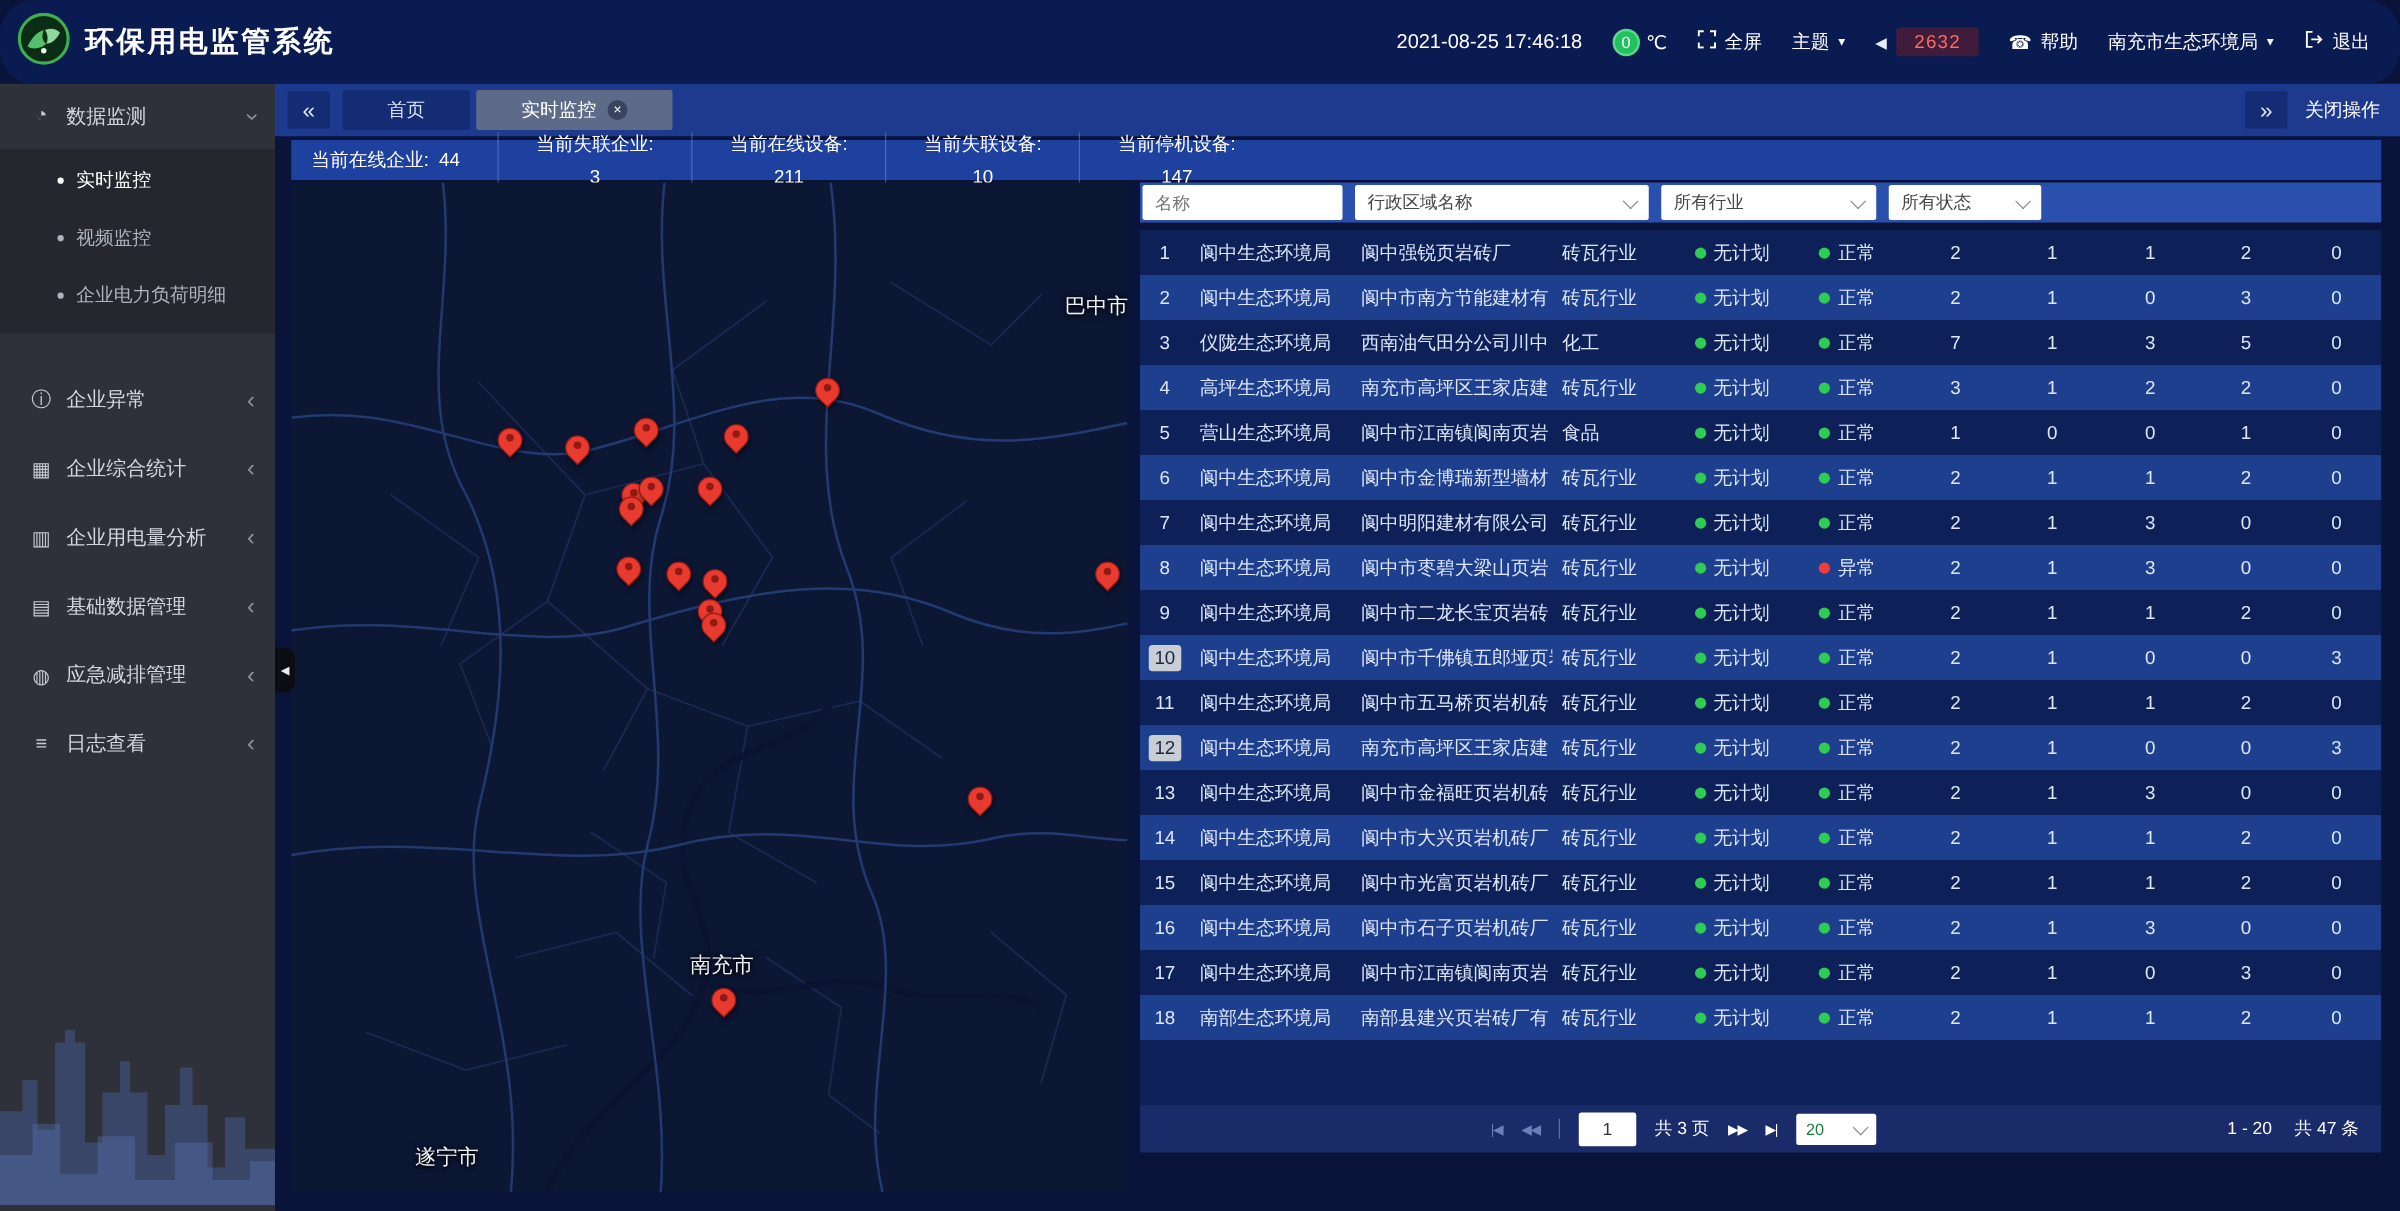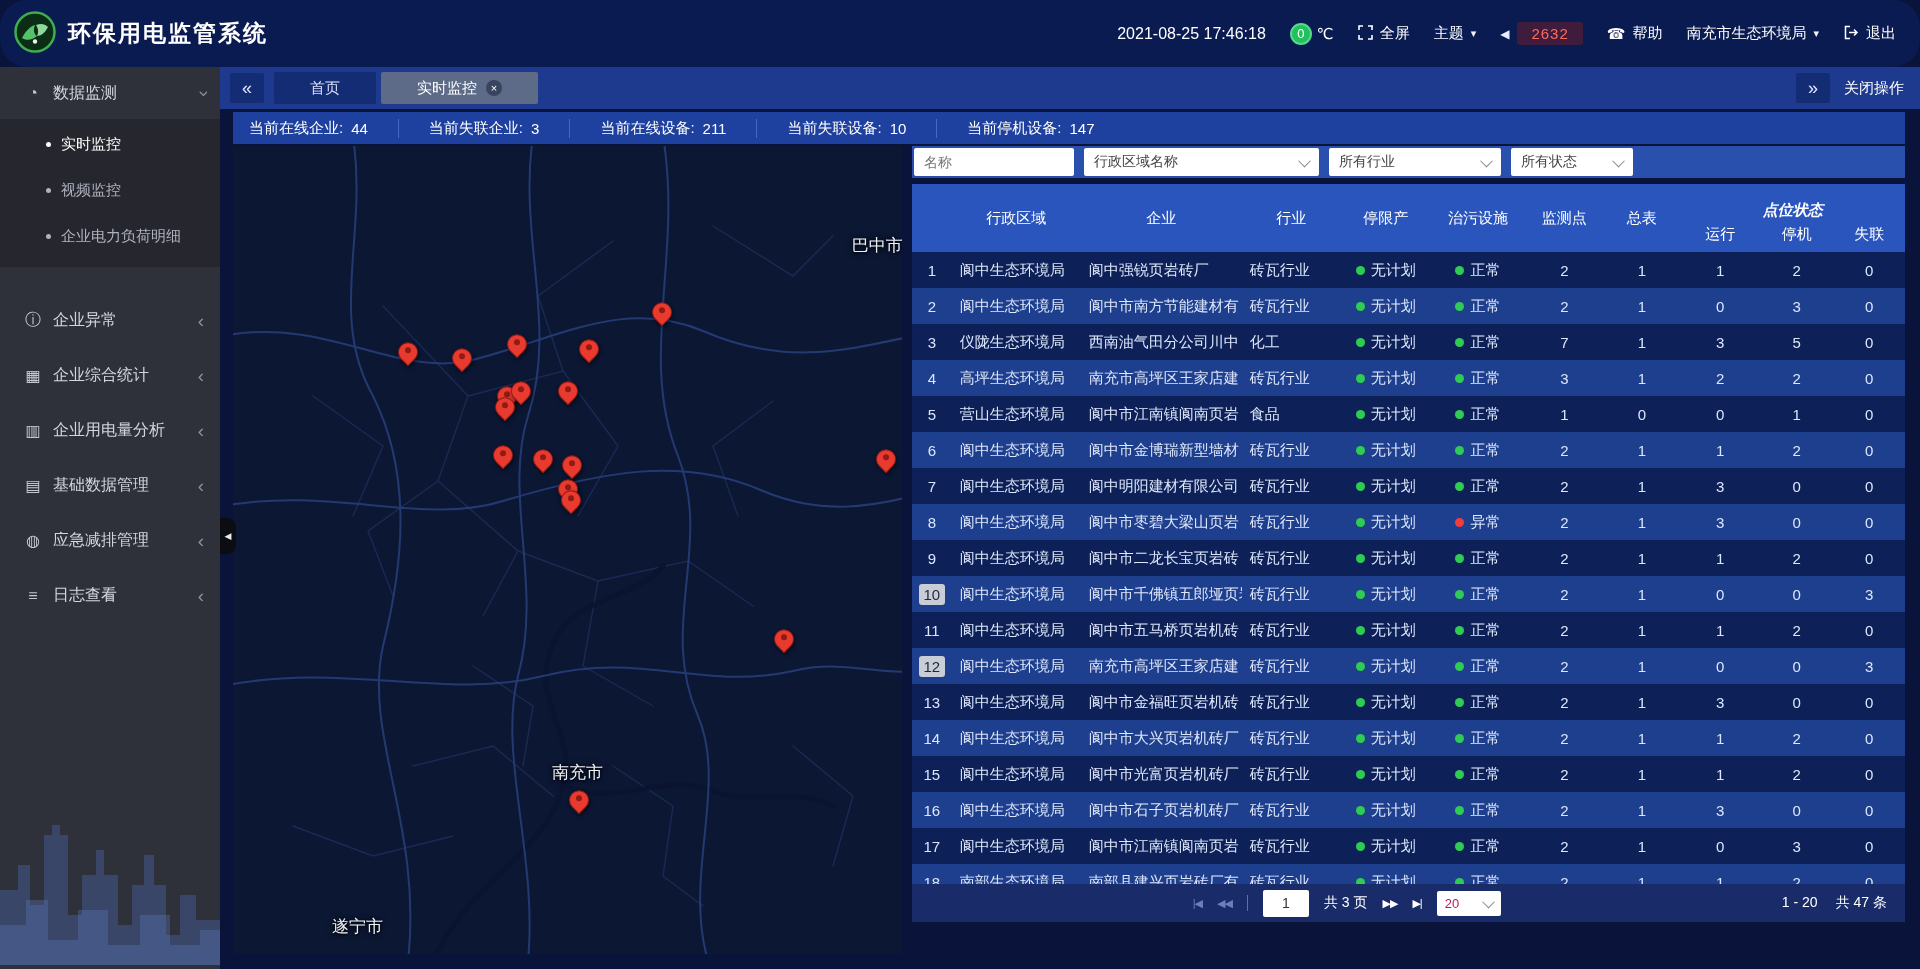--- a/index.html
+++ b/index.html
@@ -53,21 +53,21 @@
        cursor:pointer;border-radius:2px;white-space:nowrap;}
   .tab.active{background:#5d6b89;color:#fff;}
   .tab-close{width:16px;height:16px;border-radius:50%;background:#39455f;color:#fff;font-size:11px;line-height:16px;text-align:center;}
   .tab-close:empty{display:none;}
   .tabbar-right{margin-left:auto;display:flex;align-items:center;gap:14px;color:#fff;font-size:15px;}
 
   
   .statsbar{position:absolute;left:233px;top:112px;right:15px;height:32px;background:#1e419f;display:flex;
             align-items:center;color:#fff;font-size:15px;}
   .stat{display:flex;gap:8px;padding:0 30px;align-items:center;}
-  .stat + .stat{border-left:1px solid rgba(125,155,235,.45);}
+  .stat + .stat{border-left:1px solid rgba(125,155,235,.45);flex-direction:column;}
   .stat:first-of-type{padding-left:16px;}
 
   
   .map{position:absolute;left:233px;top:146px;width:669px;height:808px;background:#0c1734;overflow:hidden;}
   .roads{position:absolute;inset:0;width:100%;height:100%;}
   .layer{position:absolute;inset:0;}
   .city-label{position:absolute;transform:translate(-50%,-50%);color:#eef2fa;font-size:17px;font-weight:500;
               text-shadow:0 1px 3px #000,0 0 6px #000;white-space:nowrap;}
   .pin{position:absolute;width:20px;height:20px;transform:translate(-50%,-94%);cursor:pointer;
        filter:drop-shadow(1px 2px 2px rgba(0,0,0,.55));}
@@ -106,21 +106,21 @@
 
   
   .pagination{position:absolute;left:912px;top:884px;right:15px;height:38px;background:#1a2b69;display:flex;
               align-items:center;color:#fff;font-size:14px;}
   .pg-center{flex:1;display:flex;align-items:center;justify-content:center;gap:15px;}
   .pg-btn{cursor:pointer;font-size:11px;letter-spacing:-1px;color:#fff;}
   .pg-btn.disabled{color:#6d7fb8;cursor:default;}
   .pg-divider{width:1px;height:16px;background:rgba(160,180,230,.5);}
   .pg-input{width:42px;height:25px;border:none;border-radius:2px;text-align:center;font-size:14px;color:#333;
             background:#fff;font-family:inherit;outline:none;}
-  .pg-size{height:25px;background:#fff;border-radius:2px;color:#be185d;display:flex;align-items:center;
+  .pg-size{height:25px;background:#fff;border-radius:2px;color:#15803d;display:flex;align-items:center;
            padding:0 8px;gap:25px;cursor:pointer;font-size:13px;}
   .pg-size .sel-caret{margin-left:0;}
   .pg-right{display:flex;gap:18px;padding-right:18px;}
 </style>
 </head>
 <body>
 
 <div id="app">
 
   <header class="header">
@@ -383,34 +383,20 @@
       <span>所有行业</span>
       <span class="sel-caret"></span>
     </div>
     <div class="f-select w-status">
       <span>所有状态</span>
       <span class="sel-caret"></span>
     </div>
   </div>
 
   <div class="table-wrap">
-    <div class="grid-row thead">
-      <div class="th main"></div>
-      <div class="th main">行政区域</div>
-      <div class="th main">企业</div>
-      <div class="th main">行业</div>
-      <div class="th main">停限产</div>
-      <div class="th main">治污设施</div>
-      <div class="th main">监测点</div>
-      <div class="th main">总表</div>
-      <div class="th group">点位状态</div>
-      <div class="th sub">运行</div>
-      <div class="th sub">停机</div>
-      <div class="th sub">失联</div>
-    </div>
     <div class="tbody">
 
         <div class="grid-row trow">
           <div class="td center">
             <span class="idx">1</span>
           </div>
           <div class="td left">阆中生态环境局</div>
           <div class="td left">阆中强锐页岩砖厂</div>
           <div class="td left">砖瓦行业</div>
           <div class="td center">

